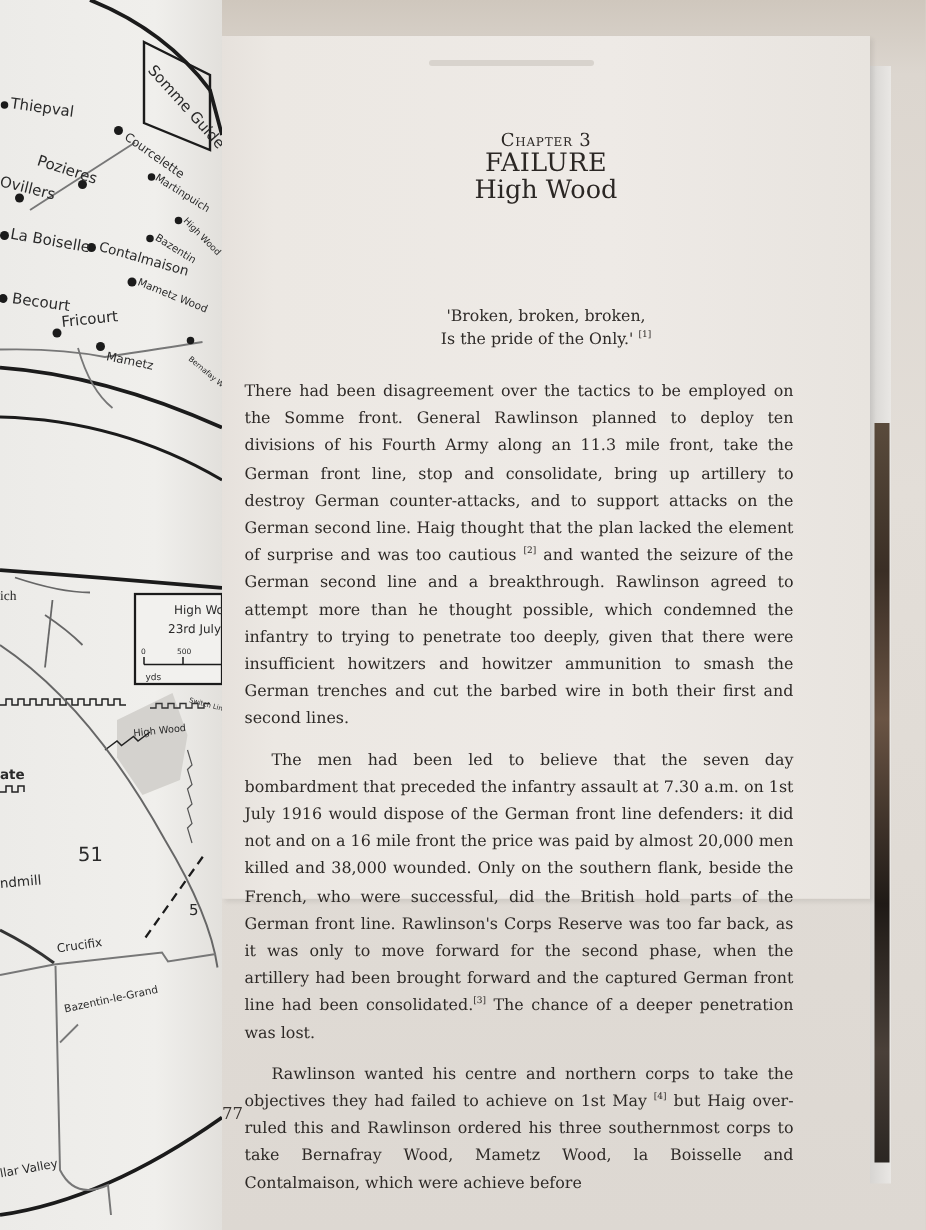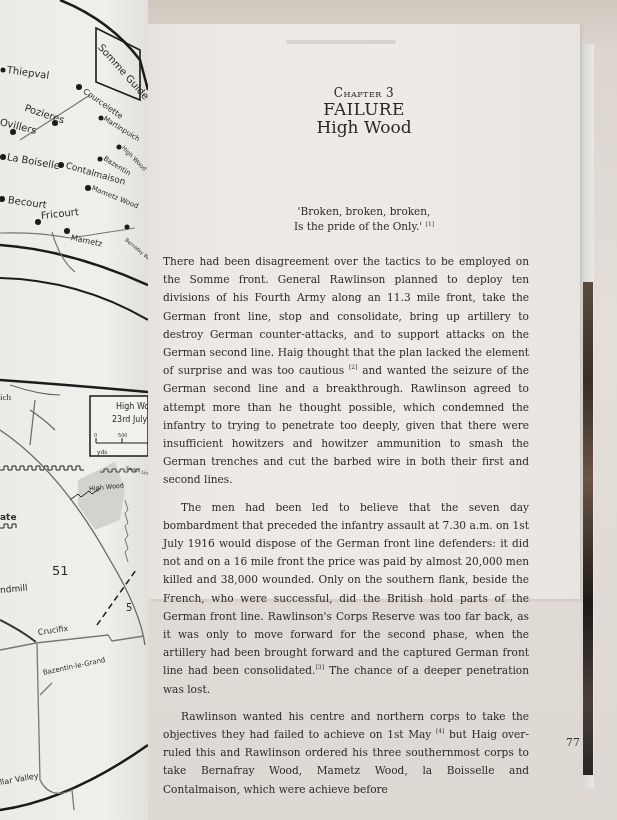--- a/index.html
+++ b/index.html
@@ -52,21 +52,21 @@
       font-size:10.5px; line-height:15px; color:#2e2a27;
     }
     sup { font-size:6px; vertical-align:super; line-height:0; }
     .body-text {
       position:absolute; left:15px; top:228px; width:366px;
       font-size:10.6px; line-height:18.2px; color:#2d2926; text-align:justify;
     }
     .para { margin:0 0 9px 0; }
     .para.indent { text-indent:18px; }
     .page-number {
-      position:absolute; left:0; top:712px; width:432px; text-align:right;
+      position:absolute; left:0; top:712px; width:432px; text-align:left;
       font-size:11px; color:#3a3531;
     }
   </style>
 </head>
 <body>
 
 <div class="backdrop"></div>
 
 <div class="left-page">
   <svg width="148" height="820" viewBox="0 0 148 820">

